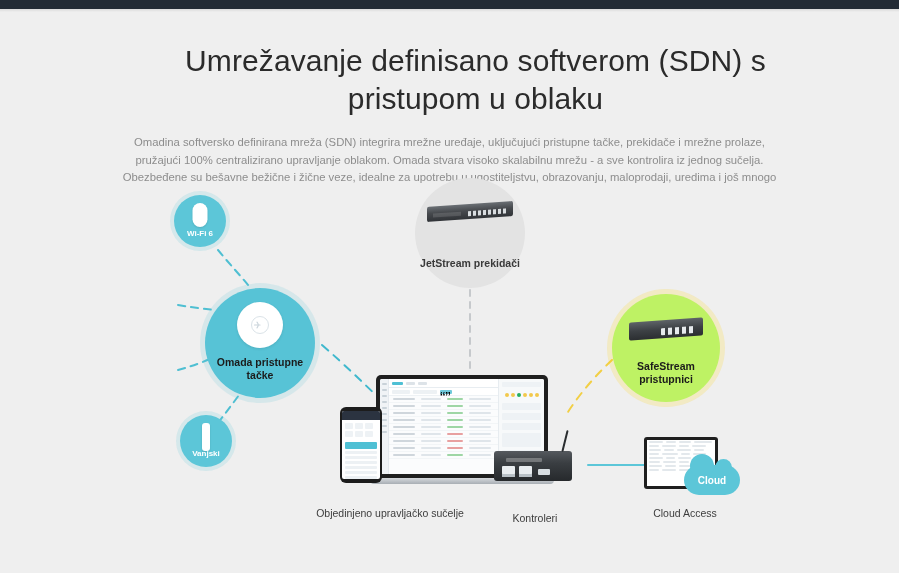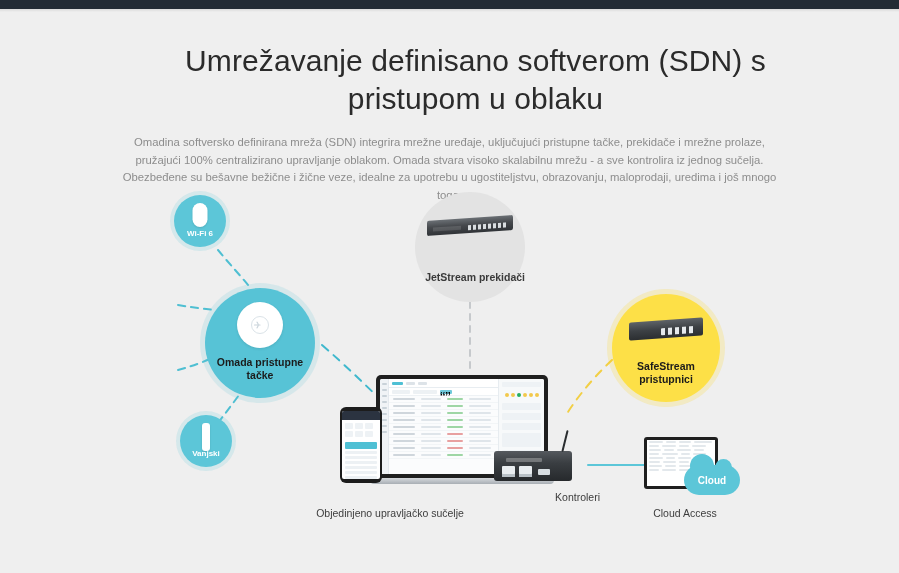--- a/index.html
+++ b/index.html
@@ -102,21 +102,21 @@
   .jet-node {
     width: 110px; height: 110px;
     background: #e3e3e3;
     padding-bottom: 18px;
   }
   .jet-node .node-label { font-size: 10.5px; line-height: 13px; color: #3a3a3a; font-weight: 700; }
 
   
   .safe-node {
     width: 108px; height: 108px;
-    background: #fde047;
+    background: #bef264;
     box-shadow: 0 0 0 5px rgba(255,211,2,0.18);
     padding-bottom: 16px;
   }
   .safe-node .node-label { font-size: 10.5px; line-height: 13px; color: #1b1b1b; font-weight: 700; }
 
   
   .switch-art {
     position: absolute; top: 26px; left: 50%;
     transform: translateX(-50%) skewY(-4deg);
     width: 86px; height: 15px;
@@ -311,21 +311,21 @@
       <span class="ap-disc">
         <svg width="22" height="22" viewBox="0 0 22 22">
           <circle cx="11" cy="11" r="8.5" fill="none" stroke="#dbe3e8" stroke-width="1"></circle>
           <path d="M11 11 L5.5 11" stroke="#c9d3da" stroke-width="1.2" stroke-linecap="round"></path>
           <path d="M8 8.2 A4 4 0 0 1 8 13.8" fill="none" stroke="#c9d3da" stroke-width="1.2" stroke-linecap="round"></path>
         </svg>
       </span>
       <span class="node-label">Omada pristupne tačke</span>
     </div>
 
-    <div class="node jet-node" style="left:415px; top:17px;align-items:flex-end;">
+    <div class="node jet-node" style="left:415px; top:3px;">
       <span class="switch-art"></span>
       <span class="node-label">JetStream prekidači</span>
     </div>
 
     <div class="node safe-node" style="left:612px; top:119px;">
       <span class="router-art"></span>
       <span class="node-label">SafeStream pristupnici</span>
     </div>
 
     <div class="laptop" style="left:376px; top:200px; width:184px; height:112px;">
@@ -514,17 +514,17 @@
             <i style="width:12px"></i>
           </div>
       </div>
     </div>
 
     <div class="cloud-shape" style="left:684px; top:290px;">
       <span class="cloud-text">Cloud</span>
     </div>
 
     <div class="caption" style="left:260px; top:332px; width:260px;">Objedinjeno upravljačko sučelje</div>
-    <div class="caption" style="left:470px; top:316px; width:130px;text-align:right;">Kontroleri</div>
+    <div class="caption" style="left:470px; top:337px; width:130px;">Kontroleri</div>
     <div class="caption" style="left:620px; top:332px; width:130px;">Cloud Access</div>
 
   </div>
 </div>
 
 </body></html>

